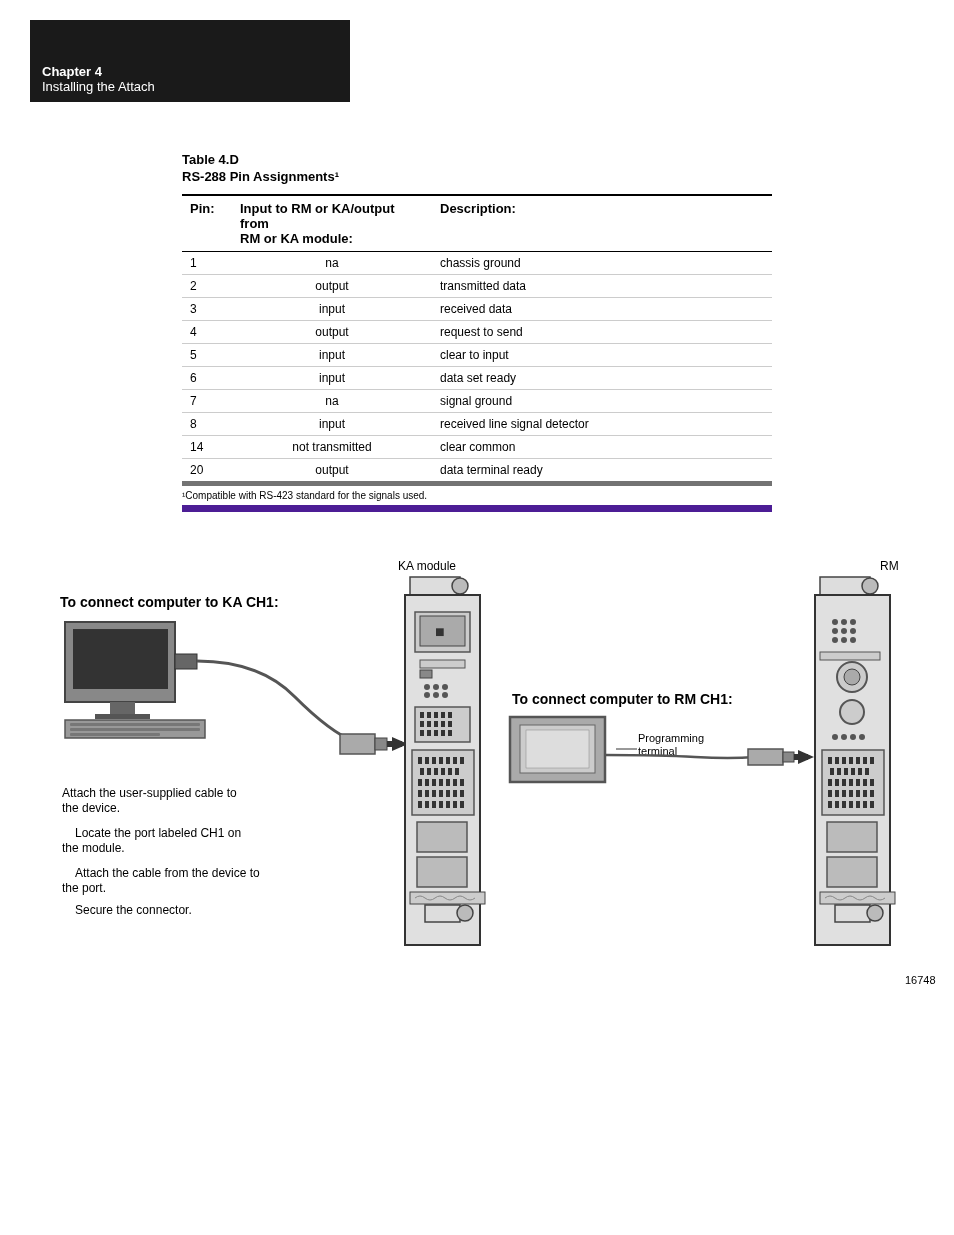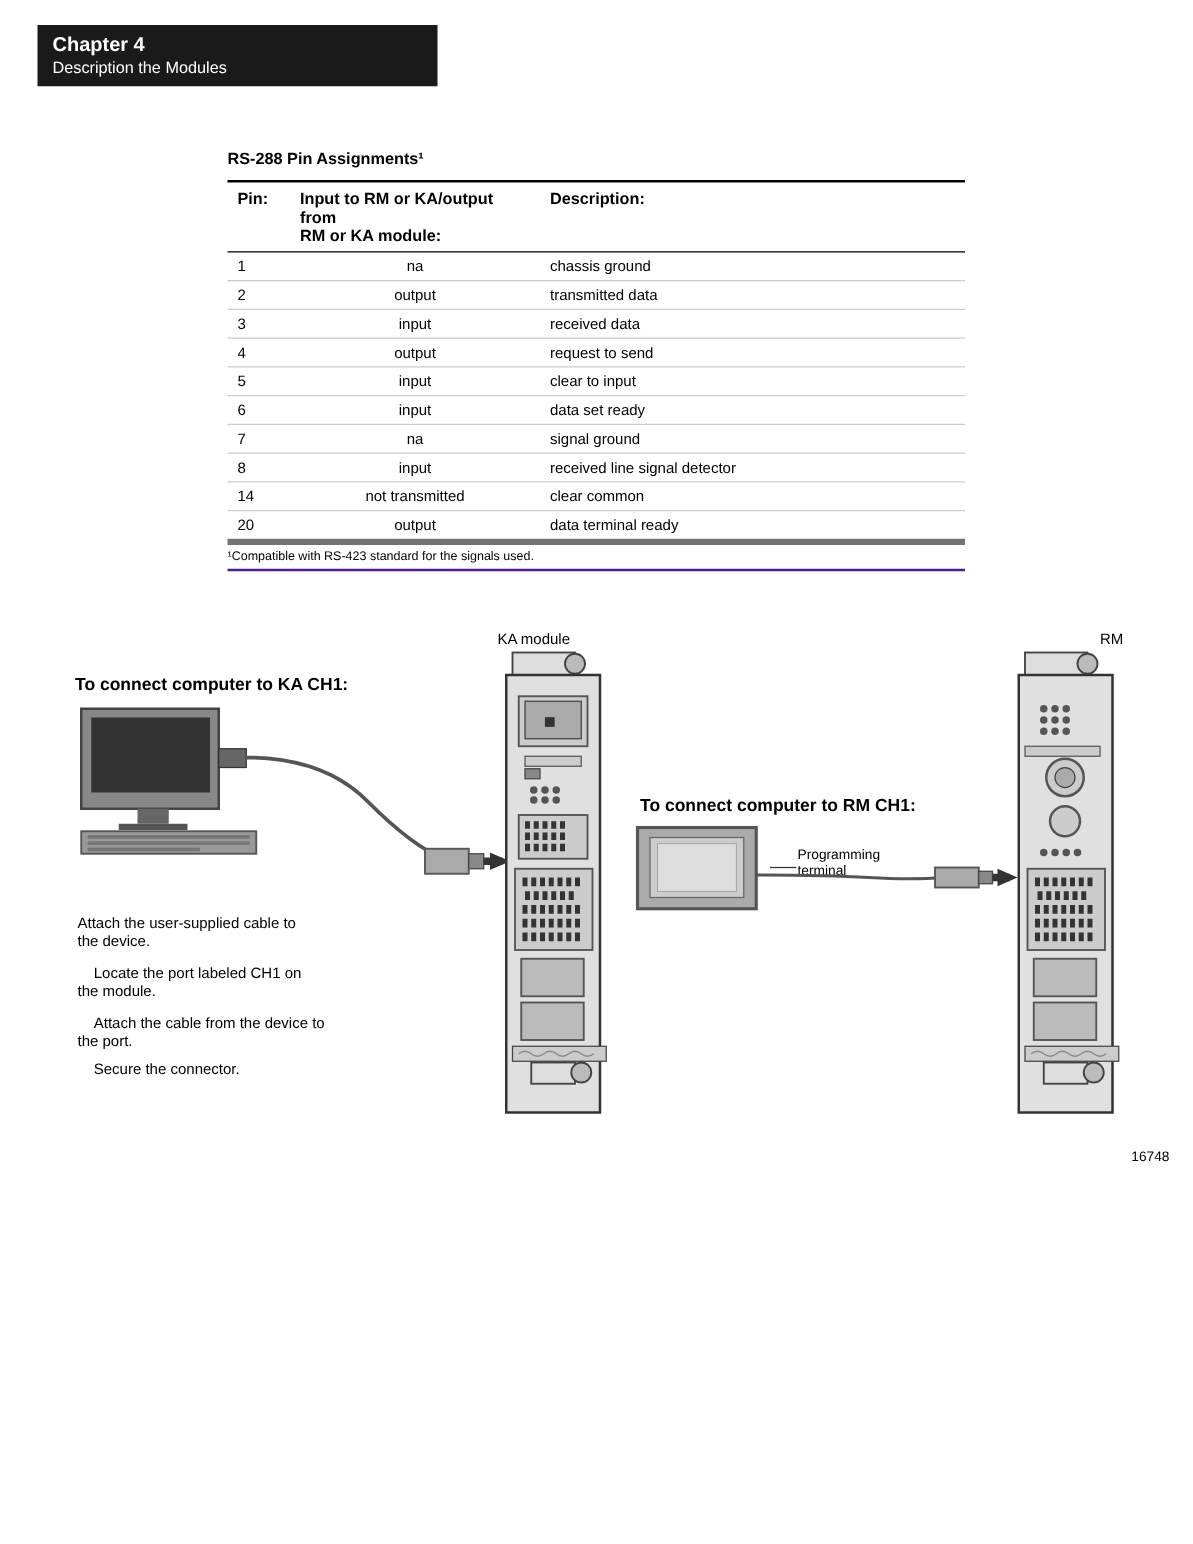--- a/index.html
+++ b/index.html
@@ -15,22 +15,23 @@
 
     
     .chapter-header {
       background: #1a1a1a;
       color: #fff;
       padding: 8px 12px;
       width: 320px;
       margin: 20px 0 0 30px;
     }
     .chapter-header .chapter-num {
-      font-size: 16px;
+      font-size: 13px;
       font-weight: bold;
+      margin-top: 36px;
     }
     .chapter-header .chapter-title {
       font-size: 13px;
     }
     .table-title {
       font-size: 13px;
       font-weight: bold;
       margin-bottom: 2px;
     }
     .table-subtitle {
@@ -70,21 +71,21 @@
     table.pin-table td:nth-child(2) {
       width: 200px;
       text-align: center;
     }
     table.pin-table th:nth-child(2) {
       width: 200px;
     }
     .footnote {
       font-size: 10px;
       margin-top: 4px;
-      border-bottom: 2px solid #4c1d95;
+      border-bottom: 7px solid #4c1d95;
       padding-bottom: 4px;
     }
 
     
     .diagram-wrapper {
       position: relative;
       width: 954px;
       height: 450px;
       margin-top: 30px;
     }
@@ -100,24 +101,25 @@
     .table-container {
       margin: 50px auto 0;
       width: 590px;
     }
   </style>
 </head>
 <body>
 
 <div class="chapter-header">
   <div class="chapter-num">Chapter  4</div>
-  <div class="chapter-title">Description the Modules</div>
+  <div class="chapter-title">Installing the Attach</div>
 </div>
 
 <div class="table-container">
+  <div class="table-title">Table 4.D</div>
   <div class="table-subtitle">RS-288 Pin Assignments¹</div>
   <table class="pin-table">
     <thead>
       <tr>
         <th>Pin:</th>
         <th>Input to RM or KA/output from<br>RM or KA module:</th>
         <th>Description:</th>
       </tr>
     </thead>
     <tbody id="pin-table-body">

